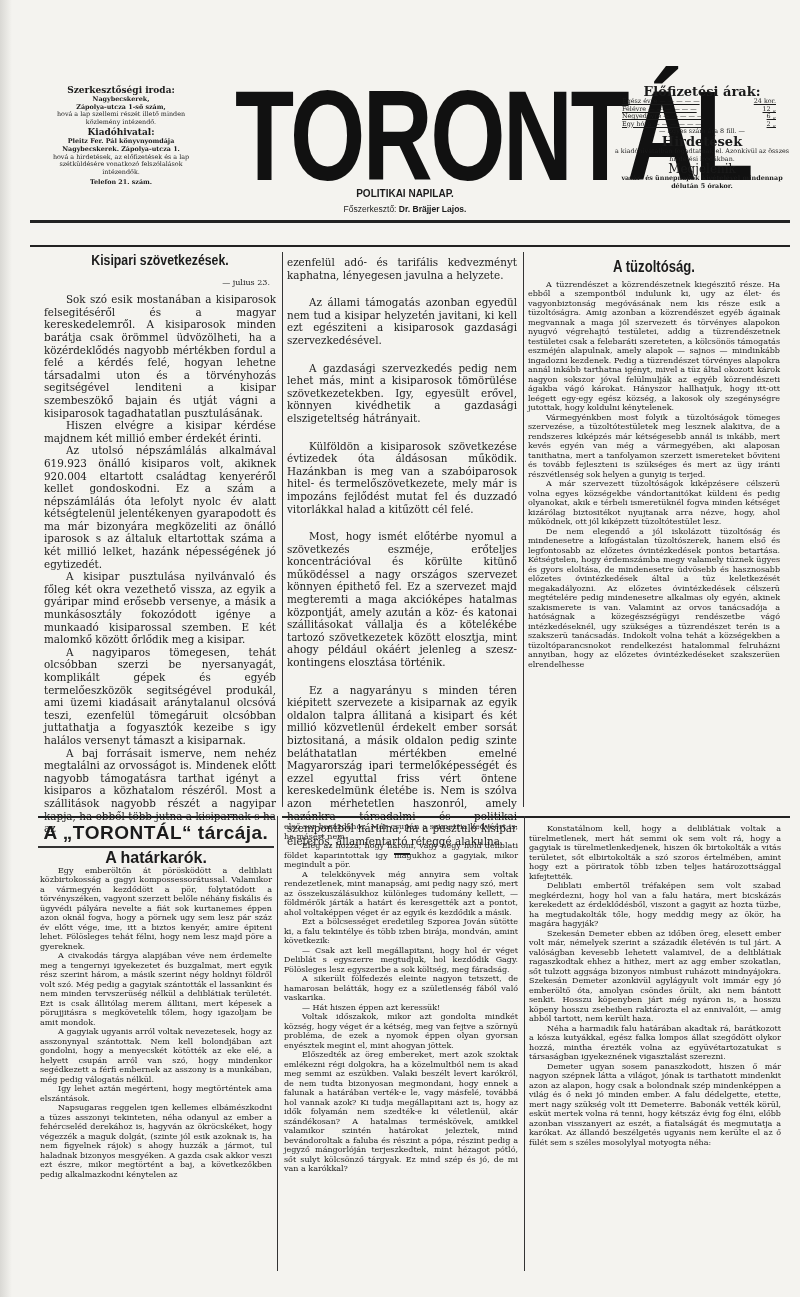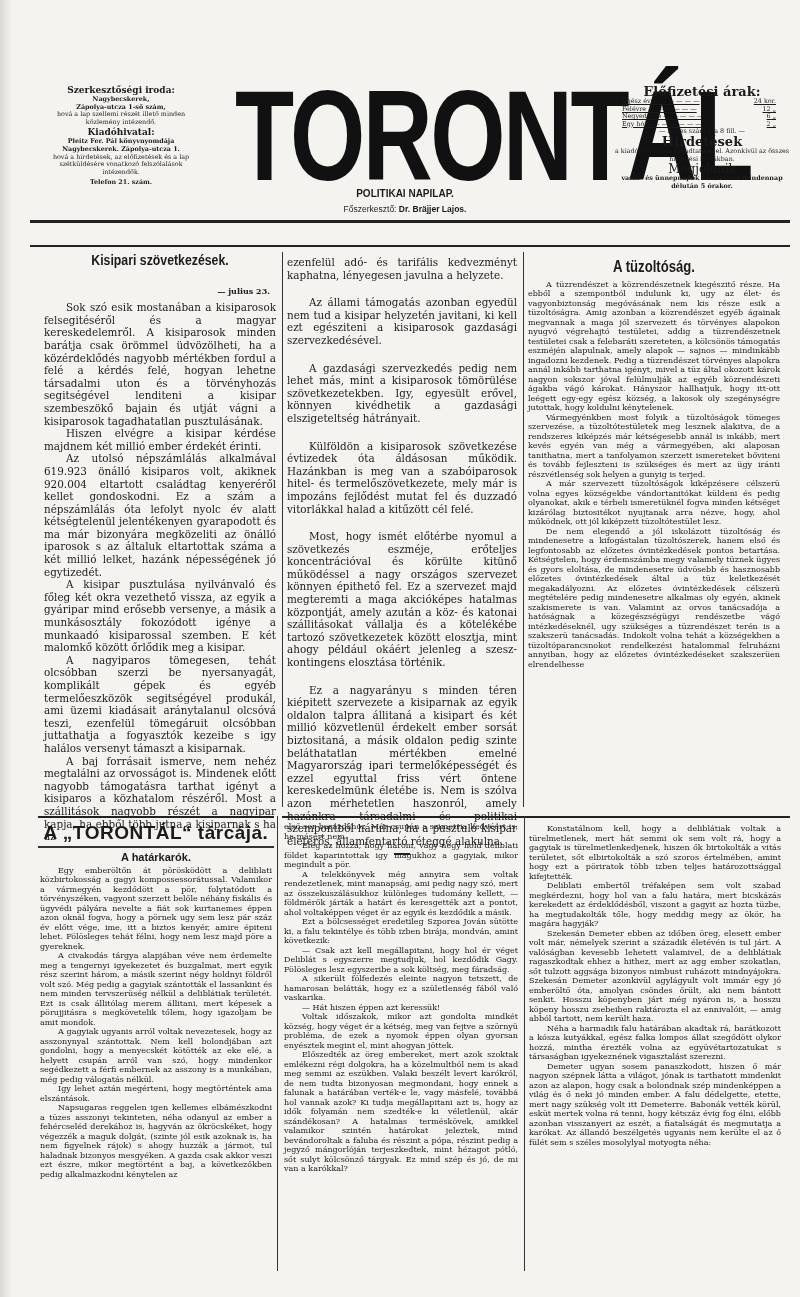--- a/index.html
+++ b/index.html
@@ -22,26 +22,26 @@
   .rule-thick{position:absolute;left:30px;width:760px;height:3px;background:#222;}
   .rule-thin{position:absolute;left:30px;width:760px;height:1px;background:#333;}
   .dateline{position:absolute;left:40px;top:227px;width:745px;height:14px;font-family:"Liberation Sans",sans-serif;font-size:10.5px;font-weight:bold;}
   .dateline span{position:absolute;top:0;}
   
   .col{position:absolute;font-size:10.4px;line-height:12.6px;text-align:justify;}
   .col p{margin:0;text-indent:22px;}
   .col p.noind{text-indent:0;}
   .col p.gap{margin-top:15px;}
   .art-title{font-family:"Liberation Sans",sans-serif;font-weight:bold;font-size:15px;text-align:center;transform:scaleX(0.82);margin:0 0 2px 0;}
-  .art-date{text-align:right;font-size:8px;margin:18px 6px 4px 0;font-weight:bold;}
+  .art-date{text-align:right;font-size:8px;margin:10px 6px 4px 0;}
   .vrule{position:absolute;width:1px;background:#333;}
   .small{font-size:8px;line-height:9.5px;}
   .small p{text-indent:18px;}
   .tarca-title{position:absolute;left:38px;top:822px;width:236px;text-align:center;font-family:"Liberation Sans",sans-serif;font-weight:bold;font-size:19px;letter-spacing:0.5px;}
-  .sub-title{font-family:"Liberation Sans",sans-serif;font-weight:bold;font-size:11px;text-align:center;margin:4px 0 3px 0;}
+  .sub-title{font-family:"Liberation Sans",sans-serif;font-weight:bold;font-size:16px;text-align:center;margin:4px 0 3px 0;}
   .endmark{width:16px;height:2px;background:#222;margin:6px auto 0;}
 </style>
 </head>
 <body>
 
 <div class="page">
   <div class="leftedge"></div>
 
   <div class="mast-left">
     <p class="h">Szerkesztőségi iroda:</p>

